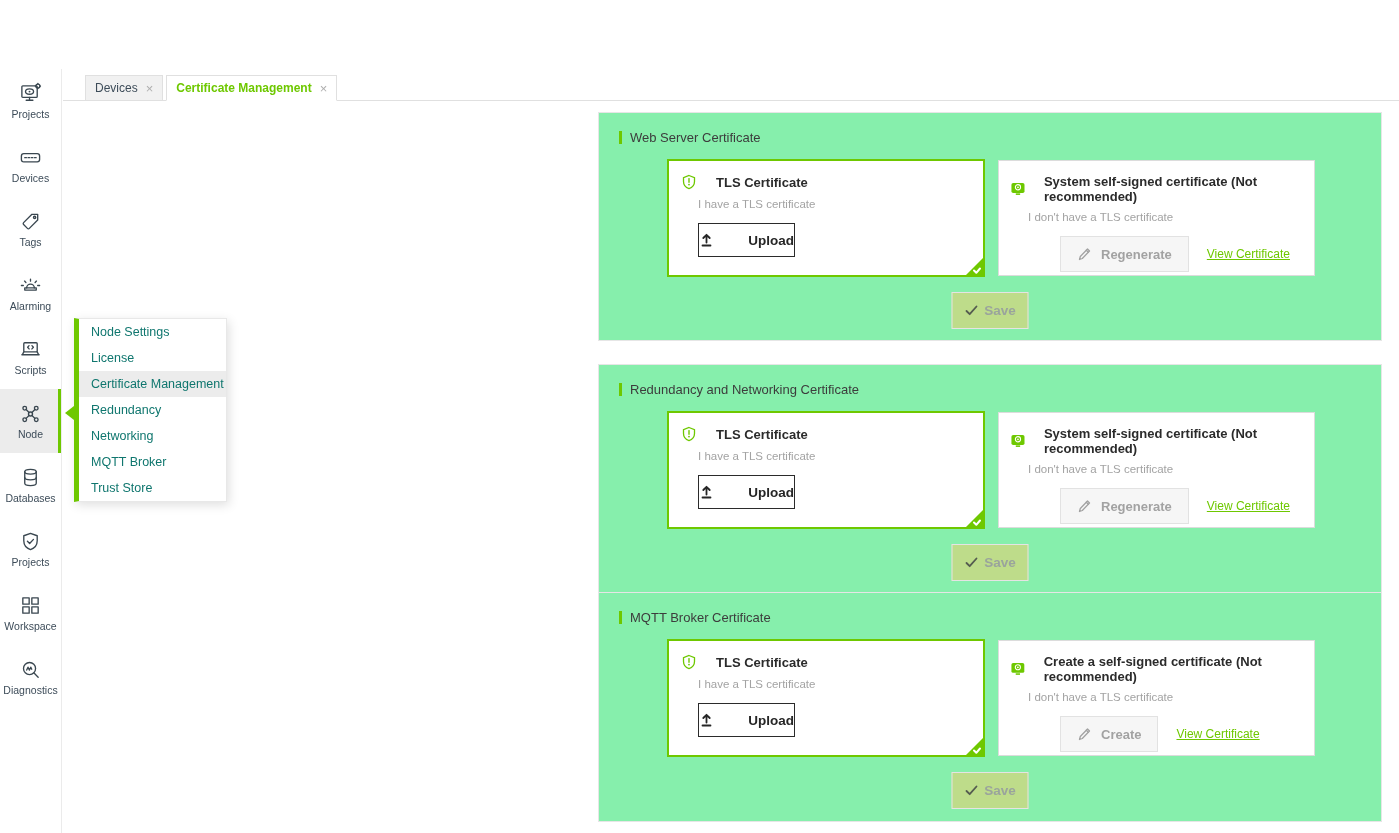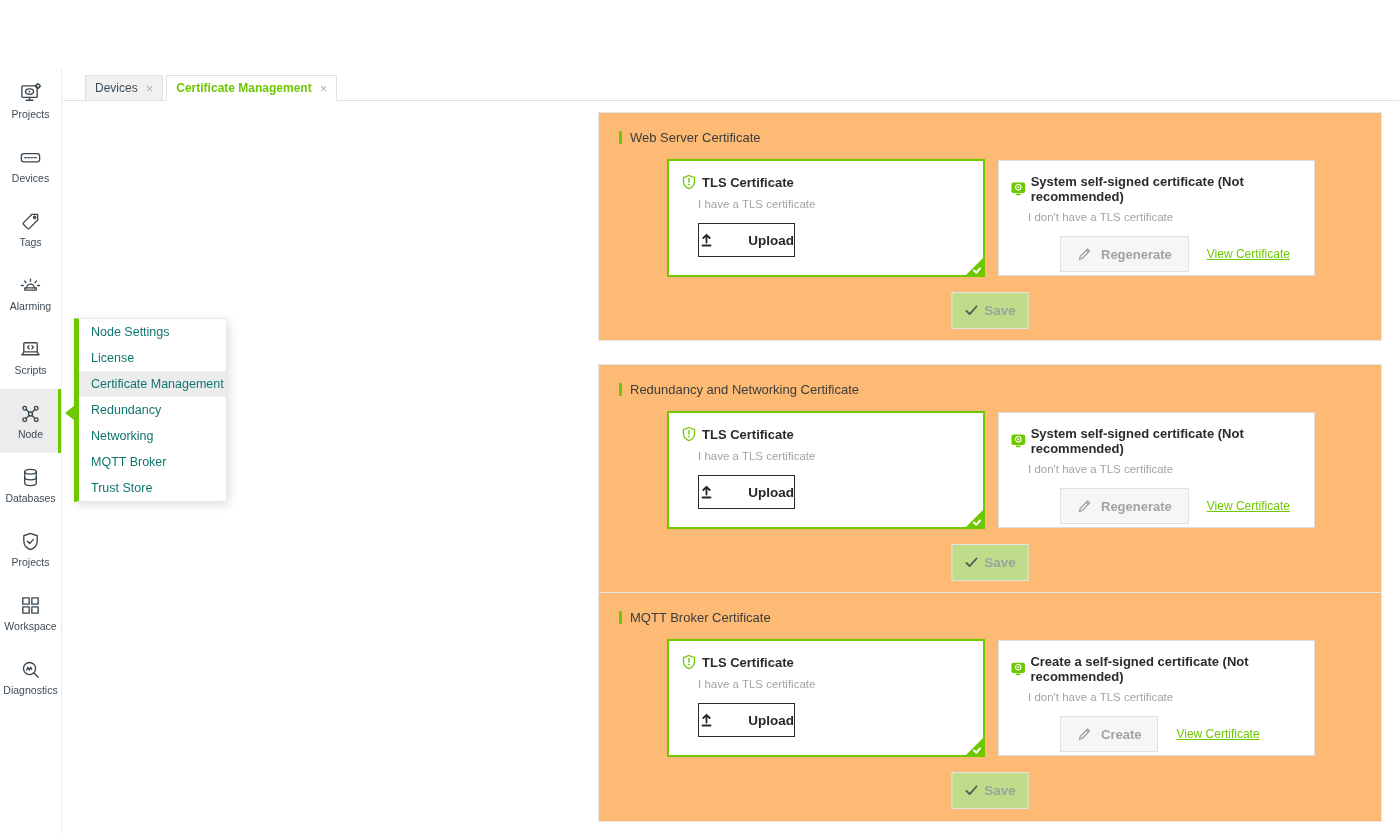--- a/index.html
+++ b/index.html
@@ -23,30 +23,30 @@
   .fly-item { height:26px; line-height:26px; padding-left:12px; font-size:12.5px; color:#0f766e; cursor:pointer; white-space:nowrap; }
   .fly-item.selected { background:#ececec; }
 
   
   .tabbar { position:absolute; left:63px; top:62px; width:1336px; height:39px; display:flex; align-items:flex-end; padding-left:22px; border-bottom:1px solid #e0e0e0; background:#fff; }
   .tab { position:relative; height:26px; margin-bottom:-1px; margin-right:3px; display:inline-flex; align-items:center; padding:0 9px; border:1px solid #e0e0e0; font-size:12px; cursor:pointer; background:#f1f1f1; color:#3d4c59; }
   .tab.active { background:#fff; border-bottom-color:#fff; color:#6ec800; font-weight:700; }
   .tab .x { margin-left:8px; color:#aeaeae; font-size:13px; font-weight:400; }
 
   
-  .card { position:absolute; left:598px; width:784px; height:229px; background:#fdba74; border:1px solid #e6e6e6; }
+  .card { position:absolute; left:598px; width:784px; height:229px; background:#86efac; border:1px solid #e6e6e6; }
   .card-title-row { display:flex; align-items:center; padding:17px 0 0 20px; }
   .green-bar { width:3px; height:13px; background:#6ec800; margin-right:8px; }
   .card-title { font-size:13px; color:#3c3c3c; }
 
   .panel { position:absolute; background:#fff; }
   .panel-tls { left:68px; top:46px; width:318px; height:118px; border:2px solid #6ec800; }
   .panel-alt { left:399px; top:47px; width:317px; height:116px; border:1px solid #dcdcdc; }
   .panel-inner { padding:13px 0 0 29px; }
-  .p-title-row { display:flex; align-items:center; gap:5px; margin-left:-17px; }
+  .p-title-row { display:flex; align-items:center; gap:19px; margin-left:-17px; }
   .p-title { font-size:13px; font-weight:700; color:#2b2b2b; }
   .p-sub { margin-top:7px; font-size:11.5px; color:#a3a3a3; }
   .p-actions { margin-top:13px; display:flex; align-items:center; }
 
   .btn-upload { display:inline-flex; align-items:center; justify-content:space-between; gap:9px; width:97px; height:34px; background:#fff; border:1.5px solid #2b2b2b; font-size:13.5px; font-weight:700; color:#262626; cursor:pointer; font-family:inherit; }
   .btn-disabled { display:inline-flex; align-items:center; justify-content:center; gap:9px; height:36px; padding:0 16px; background:#f6f6f6; border:1px solid #e2e2e2; font-size:13px; font-weight:700; color:#a2a2a2; cursor:default; font-family:inherit;margin-left:32px; }
   .link-green { margin-left:18px; font-size:12px; color:#6ec800; text-decoration:underline; cursor:pointer; }
 
   .corner { position:absolute; right:-1px; bottom:-1px; width:0; height:0; border-bottom:19px solid #6ec800; border-left:19px solid transparent; }
   .corner svg { position:absolute; left:-12px; top:9px; width:10px; height:9px; stroke:#fff; stroke-width:2; fill:none; stroke-linecap:round; stroke-linejoin:round; }

